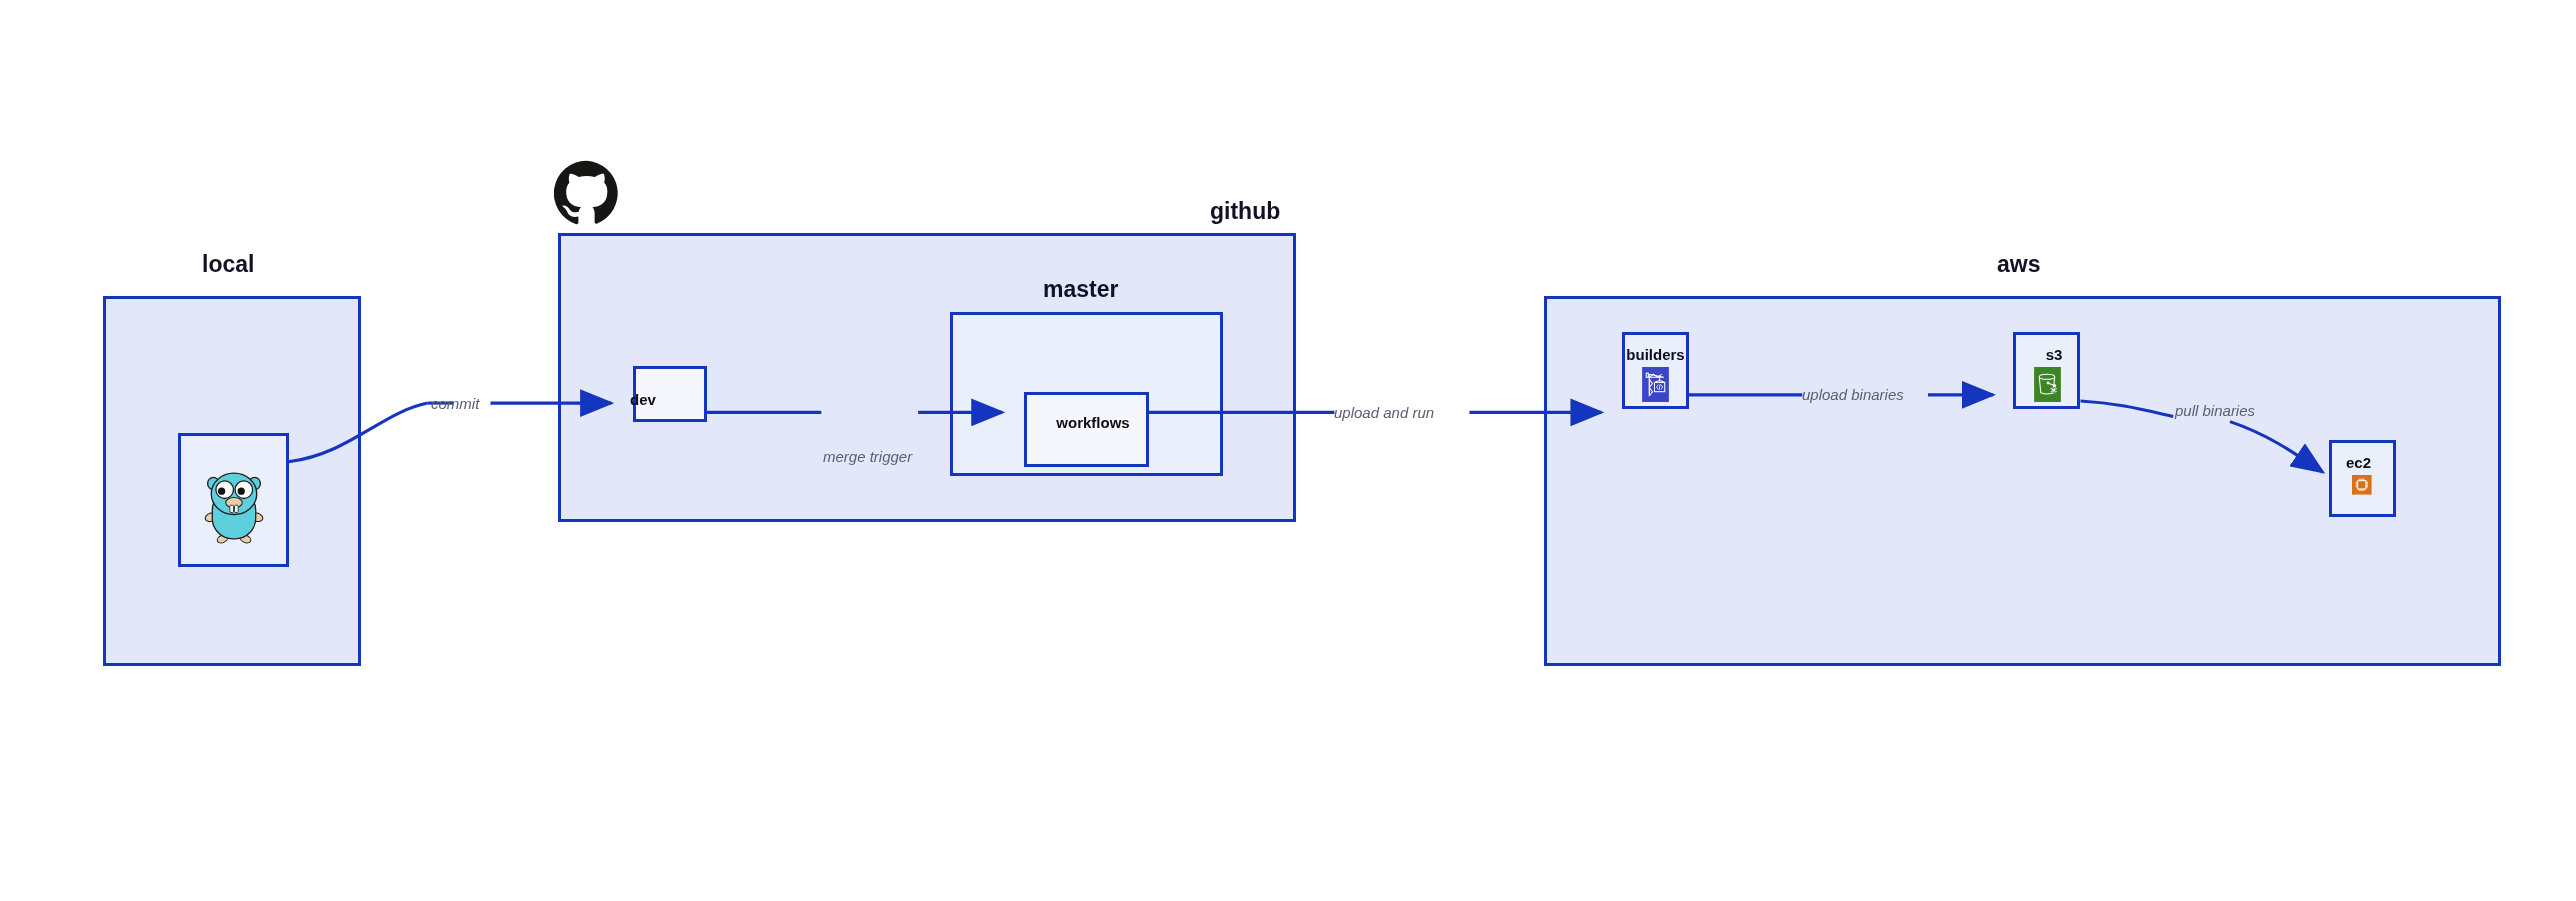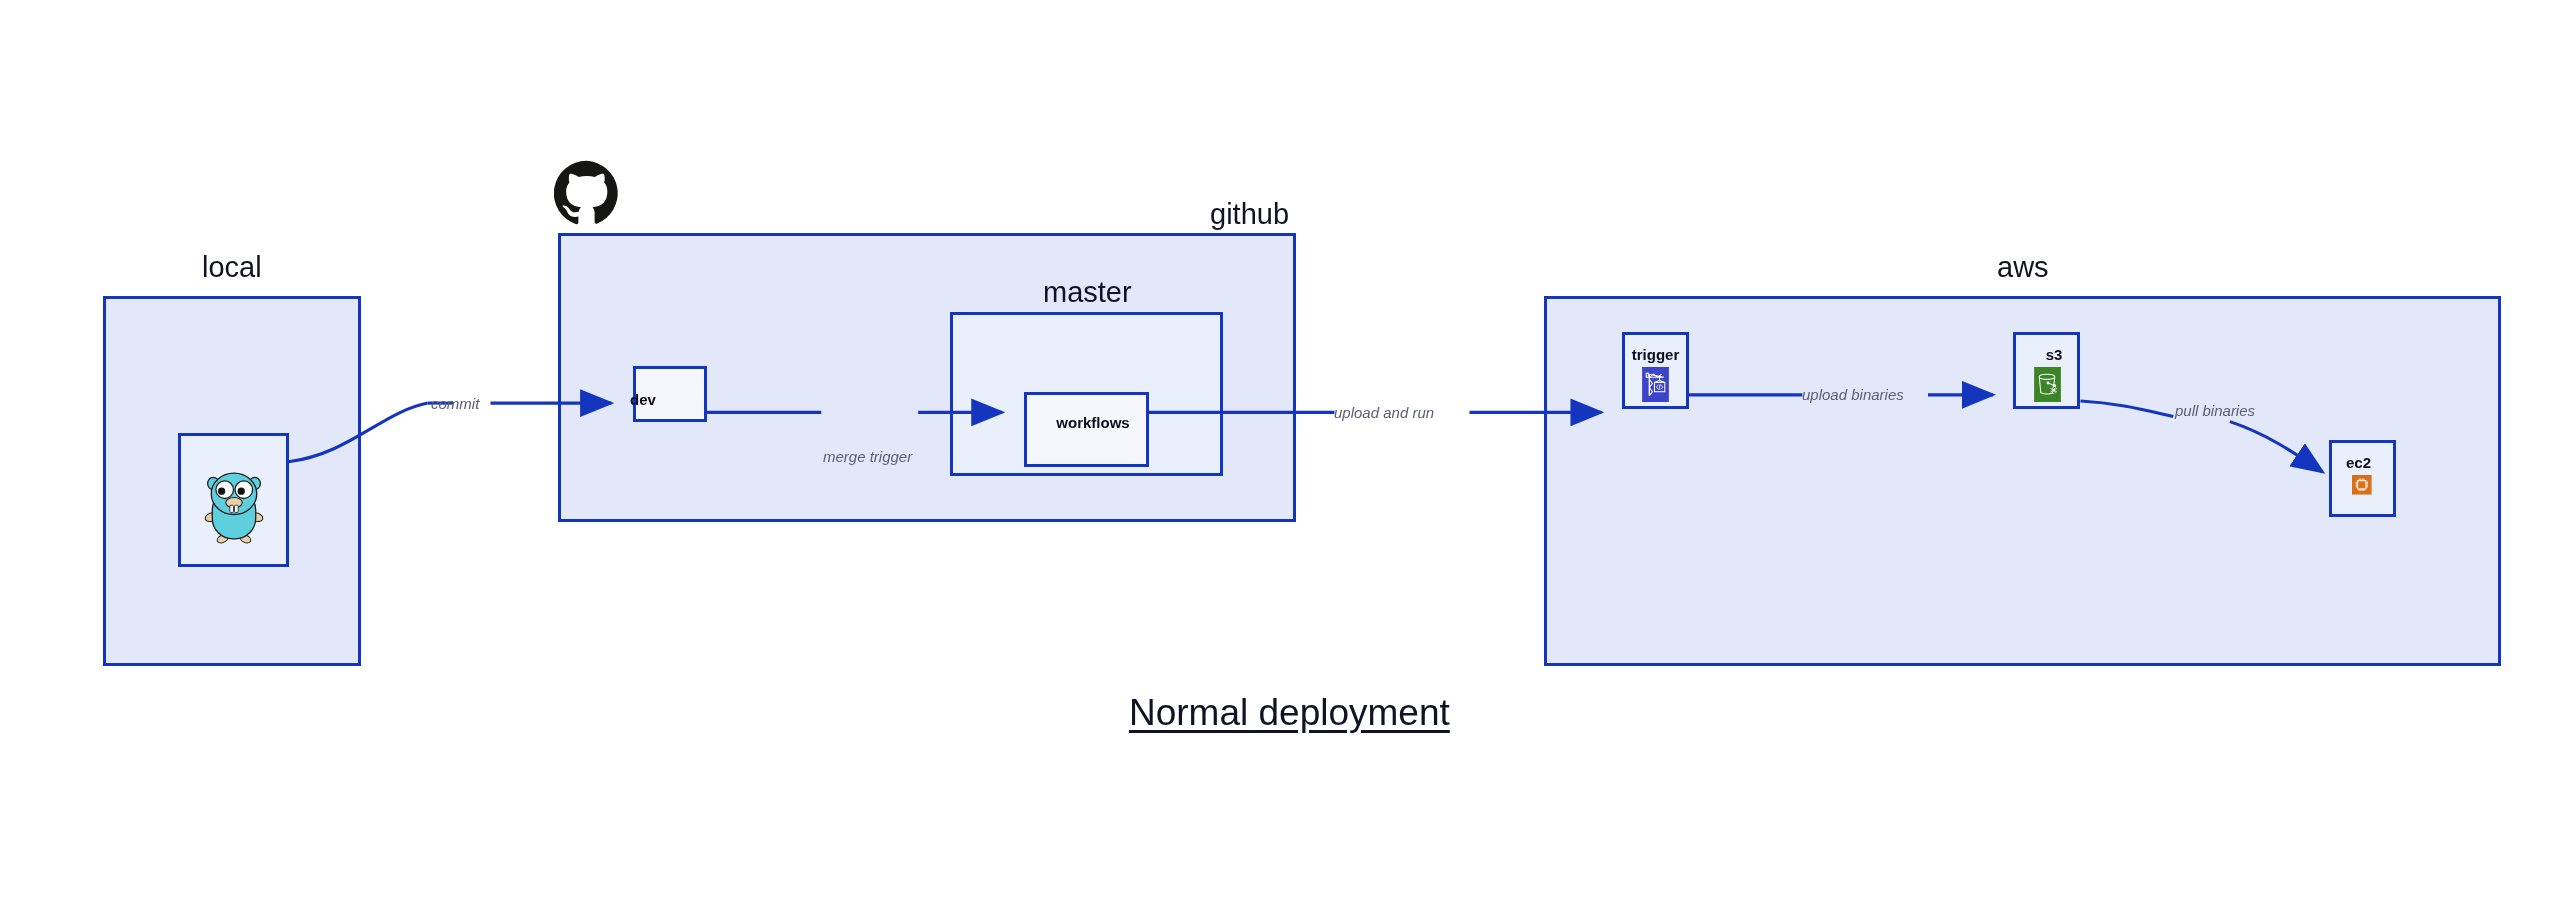--- a/index.html
+++ b/index.html
@@ -42,22 +42,22 @@
     box-sizing: border-box;
   }
   .node-box.light {
     background: #f5f7fd;
   }
 
   
   .group-label {
     position: absolute;
     color: #121225;
-    font-size: 29px;
-    font-weight: 400;
+    font-size: 23px;
+    font-weight: 700;
     white-space: nowrap;
     line-height: 1;
   }
   
   .node-label {
     position: absolute;
     color: #0d0d1c;
     font-size: 15px;
     font-weight: bold;
     white-space: nowrap;
@@ -148,21 +148,21 @@
   <div class="group-label" style="left:1043px; top:278px;">master</div>
   <div class="sub-box" style="left:950px; top:312px; width:273px; height:164px;"></div>
 
   <div class="node-box light" style="left:1024px; top:392px; width:125px; height:75px;"></div>
   <div class="node-label" style="left:1024px; top:415px; width:138px;">workflows</div>
 
   <div class="group-label" style="left:1997px; top:253px;">aws</div>
   <div class="group-box" style="left:1544px; top:296px; width:957px; height:370px;"></div>
 
   <div class="node-box" style="left:1622px; top:332px; width:67px; height:77px;"></div>
-  <div class="node-label" style="left:1622px; top:347px; width:67px;">trigger</div>
+  <div class="node-label" style="left:1622px; top:347px; width:67px;">builders</div>
   <div class="icon-wrap" style="left:1642px; top:367px; width:27px; height:35px;">
     <svg width="27" height="35" viewBox="0 0 52 68" xmlns="http://www.w3.org/2000/svg">
       <rect x="0" y="0" width="52" height="68" fill="#3c44c8"></rect>
       <g stroke="#ffffff" stroke-width="2" fill="none">
         <rect x="8" y="12" width="4" height="8"></rect>
         <path d="M14 14 L14 56"></path>
         <path d="M14 14 L42 20 L14 20"></path>
         <path d="M14 20 L22 14 L30 20 L38 14"></path>
         <path d="M34 20 L34 28"></path>
         <path d="M14 22 L14 56"></path>
@@ -260,16 +260,15 @@
       <path d="M4328 818 C 4400 842, 4452 878, 4508 916" fill="none" stroke="#1435bd" stroke-width="6" marker-end="url(#arrow)"></path>
     </g>
   </svg>
 
   <div class="edge-label" style="left:431px; top:396px;">commit</div>
   <div class="edge-label" style="left:823px; top:405px;margin-top:44px;">merge trigger</div>
   <div class="edge-label" style="left:1334px; top:405px;text-align:right;">upload and run</div>
   <div class="edge-label" style="left:1802px; top:387px;text-align:center;">upload binaries</div>
   <div class="edge-label" style="left:2175px; top:403px;">pull binaries</div>
 
-  <div class="caption" style="left:1129px; top:694px;">Normal deployment</div>
 
 </div>
 
 
 </body></html>

